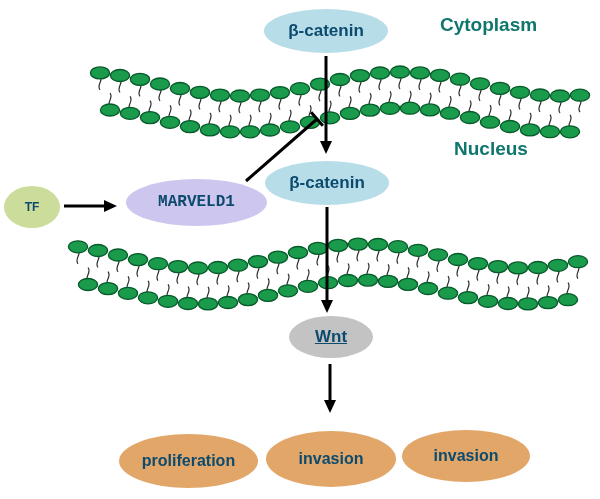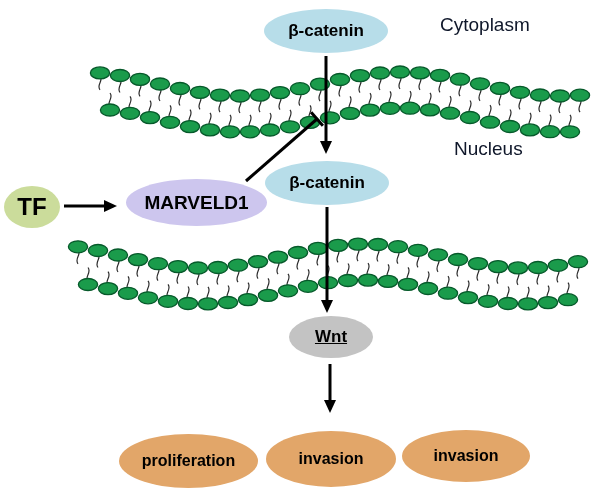--- a/index.html
+++ b/index.html
@@ -14,34 +14,34 @@
     overflow: hidden;
   }
   .stage > svg { position: absolute; left: 0; top: 0; }
   .node {
     position: absolute;
     display: flex;
     align-items: center;
     justify-content: center;
     border-radius: 50%;
     font-weight: bold;
-    color: #000000;
+    color: #0c4a6e;
     text-align: center;
     line-height: 1.05;
   }
   .node-beta   { font-size: 17px; }
-  .node-tf     { font-size: 24px; }
-  .node-marv   { font-size: 19px; }
+  .node-tf     { font-size: 12px; }
+  .node-marv   { font-size: 16px; font-family: Liberation Mono, monospace; }
   .node-wnt    { font-size: 17px; }
   .node-result { font-size: 16px; text-align: center; }
   .region-label {
     position: absolute;
-    font-weight: normal;
+    font-weight: bold;
     font-size: 19px;
-    color: #0f172a;
+    color: #0f766e;
     white-space: nowrap;
   }
   .arrow { stroke: #000; stroke-width: 3; fill: none; }
 </style>
 </head>
 <body>
 
 <div class="stage">
 
   <svg width="600" height="499" viewBox="0 0 600 499">

